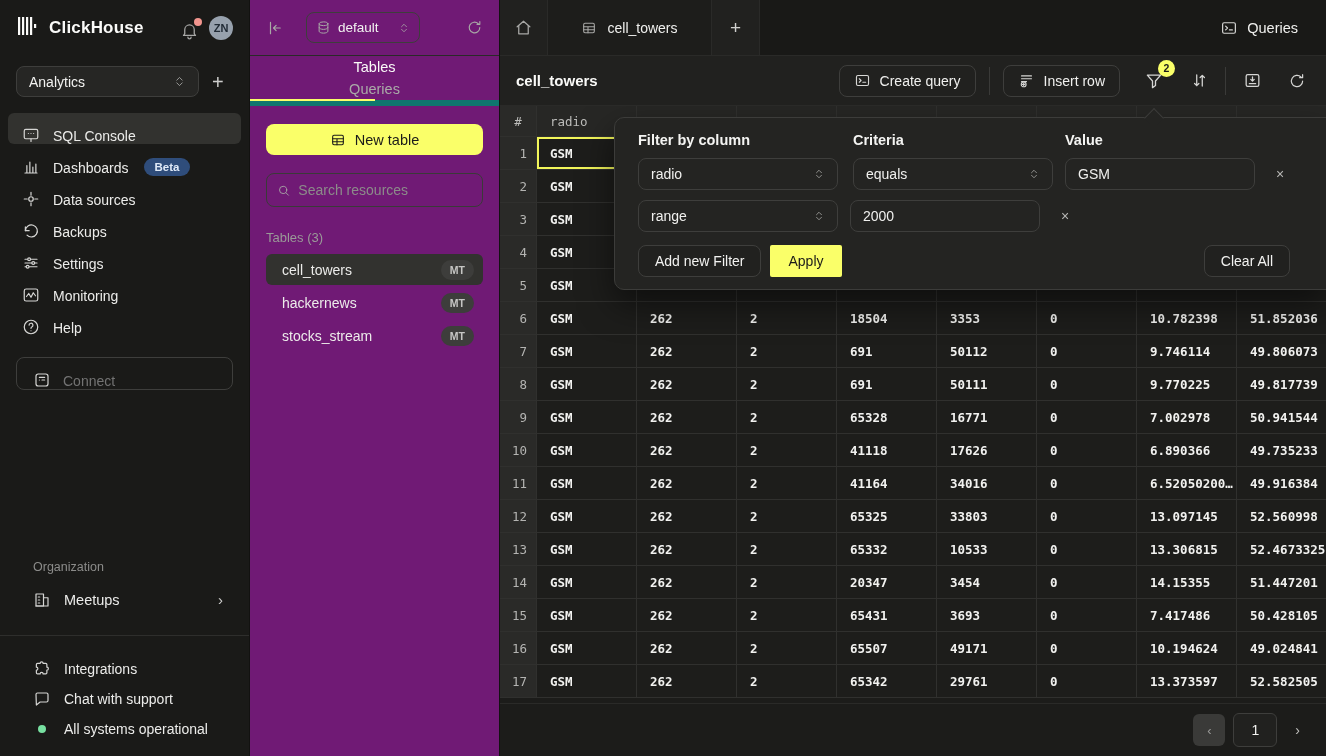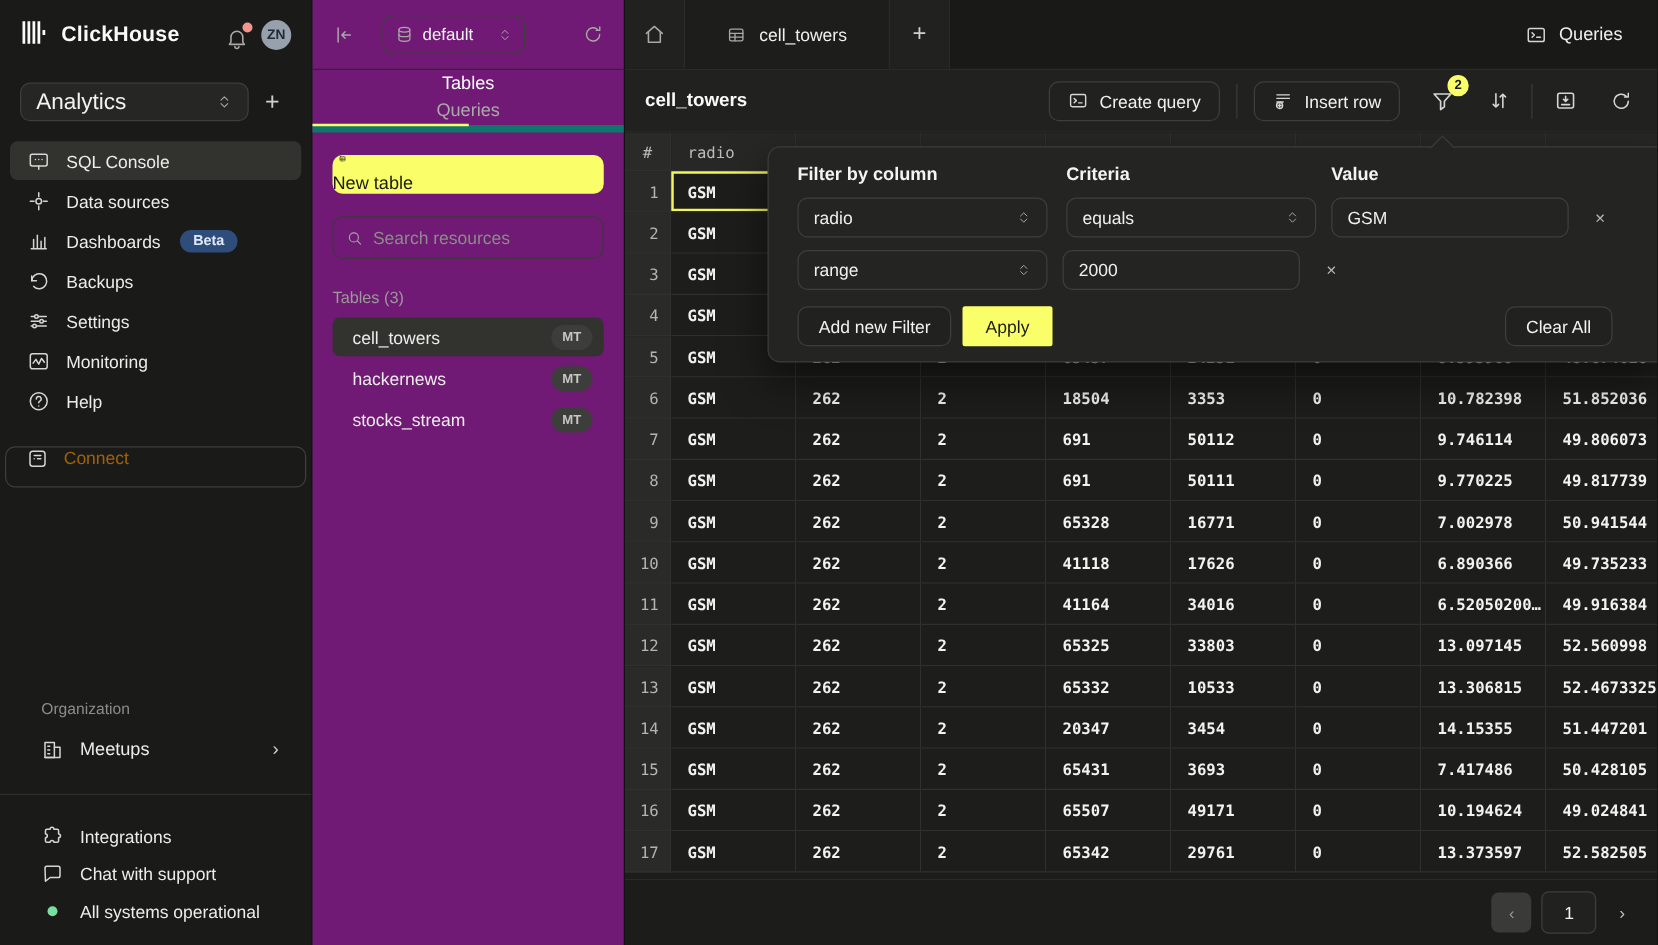--- a/index.html
+++ b/index.html
@@ -13,47 +13,47 @@
   
   .sidebar { width:250px; background:#1a1a18; border-right:1px solid #121210; display:flex; flex-direction:column; flex-shrink:0; }
   .side-top { height:56px; display:flex; align-items:center; padding:0 16px; }
   .brand { display:flex; align-items:center; gap:9px; }
   .brand-name { font-size:17px; font-weight:700; color:#fafaf8; letter-spacing:.2px; }
   .top-icons { margin-left:auto; display:flex; align-items:flex-end; gap:10px; }
   .bell-wrap { position:relative; cursor:pointer; }
   .red-dot { position:absolute; top:-3px; right:-3px; width:8px; height:8px; border-radius:50%; background:#F2958E; }
   .avatar { width:24px; height:24px; border-radius:50%; background:#97A1AD; color:#212B36; font-size:11px; font-weight:700; display:flex; align-items:center; justify-content:center; cursor:pointer; }
   .ws-row { display:flex; align-items:center; padding:10px 16px 0; gap:13px; }
-  .ws-select { flex:0 0 183px; height:31px; background:#262624; border:1px solid #3e3e3c; border-radius:8px; display:flex; align-items:center; justify-content:space-between; padding:0 12px; font-size:18px; cursor:pointer; }
+  .ws-select { flex:0 0 183px; height:31px; background:#262624; border:1px solid #3e3e3c; border-radius:8px; display:flex; align-items:center; justify-content:space-between; padding:0 12px; font-size:14px; cursor:pointer; }
   .plus-btn { color:#cfcfcd; font-size:20px; font-weight:300; cursor:pointer; line-height:1; }
   .nav { padding:16px 8px 0; }
-  .nav-item { height:31px; display:flex; align-items:center; gap:13px; padding:0 14px; border-radius:6px; font-size:14px; color:#ececea; cursor:pointer; margin-bottom:1px; }
+  .nav-item { height:31px; display:flex; align-items:flex-end; gap:13px; padding:0 14px; border-radius:6px; font-size:14px; color:#ececea; cursor:pointer; margin-bottom:1px; }
   .nav-item.active { background:#32322f; }
   .badge-beta { margin-left:2px; background:#2F4D7B; color:#dfe9f7; font-size:11.5px; font-weight:600; padding:3px 11px; border-radius:11px; }
-  .connect-btn { margin:20px 4px 0; height:33px; border:1px solid #3e3e3c; border-radius:8px; display:flex; align-items:flex-start; gap:12px; padding:0 16px; font-size:14px; color:#a16207; cursor:pointer; }
+  .connect-btn { margin:20px 16px 0; height:33px; border:1px solid #3e3e3c; border-radius:8px; display:flex; align-items:flex-end; gap:12px; padding:0 16px; font-size:14px; color:#737373; cursor:pointer; }
   .side-bottom { margin-top:auto; padding-bottom:12px; }
   .org-label { padding:0 16px 0 33px; font-size:12.5px; color:#8c8c8a; margin-bottom:10px; }
   .meetups { height:31px; display:flex; align-items:center; gap:13px; padding:0 26px 0 33px; font-size:14.5px; color:#ececea; cursor:pointer; }
   .meetups .chev-r { margin-left:auto; color:#cfcfcd; font-size:15px; }
   .side-divider { border:none; border-top:1px solid #2e2e2c; margin:20px 0 18px; }
   .foot-item { height:30px; display:flex; align-items:center; gap:13px; padding:0 33px; font-size:14px; color:#ececea; cursor:pointer; }
   .green-dot { width:8px; height:8px; border-radius:50%; background:#77E0A0; margin:0 5px; }
 
   
   .panel { width:250px; background:#701a75; border-right:1px solid #121210; display:flex; flex-direction:column; flex-shrink:0; }
   .p-top { height:56px; border-bottom:1px solid #2a2a28; display:flex; align-items:center; padding:0 16px; }
   .collapse { cursor:pointer; }
   .db-select { margin-left:22px; width:114px; height:31px; border:1px solid #3e3e3c; border-radius:8px; display:flex; align-items:center; gap:7px; padding:0 9px; font-size:13.5px; cursor:pointer; }
   .db-select .lbl { flex:1; }
   .p-refresh { margin-left:auto; cursor:pointer; }
   .p-tabs { height:50px; border-bottom:6px solid #0f766e; display:flex; position:relative;flex-direction:column; }
   .p-tab { flex:1; display:flex; align-items:center; justify-content:center; font-size:14.5px; color:#aaaaa8; cursor:pointer; }
   .p-tab.active { color:#fafaf8; }
   .tab-underline { position:absolute; left:0; bottom:-1px; width:50%; height:2px; background:#FAFF69; }
-  .new-table { margin:18px 16px 0; height:31px; background:#FAFF69; border-radius:8px; display:flex; align-items:flex-start; justify-content:center; gap:9px; color:#1b1b19; font-size:14.5px; font-weight:500; cursor:pointer;flex-direction:column; }
+  .new-table { margin:18px 16px 0; height:31px; background:#FAFF69; border-radius:8px; display:flex; align-items:center; justify-content:center; gap:9px; color:#1b1b19; font-size:14.5px; font-weight:500; cursor:pointer; }
   .search-box { margin:18px 16px 0; height:31px; border:1px solid #3a3a38; border-radius:8px; display:flex; align-items:center; gap:8px; padding:16px 10px; }
   .search-box input { background:transparent; border:none; outline:none; color:#e8e8e6; font-size:14px; width:100%; font-family:"Liberation Sans",sans-serif; }
   .search-box input::placeholder { color:#8c8c8a; }
   .section-label { margin:23px 16px 9px; font-size:13px; color:#9a9a98; }
   .tlist { padding:0 16px; }
   .titem { height:31px; display:flex; align-items:center; justify-content:space-between; padding:0 9px 0 16px; border-radius:6px; font-size:14px; color:#ececea; cursor:pointer; margin-bottom:2px; }
   .titem.selected { background:#32322f; }
   .mt-badge { background:#3d3d3b; color:#c6c6c4; font-size:10.5px; font-weight:600; padding:4px 9px; border-radius:11px; }
 
   
@@ -150,31 +150,31 @@
     <nav class="nav">
       <div class="nav-item active">
         <svg class="ic" width="18" height="18" viewBox="0 0 24 24">
             <rect x="3" y="4.5" width="18" height="12.5" rx="2"></rect>
             <path d="M8.5 10h.01M12 10h.01M15.5 10h.01M12 17v3.5"></path>
           </svg>
         <span>SQL Console</span>
       </div>
       <div class="nav-item">
         <svg class="ic" width="18" height="18" viewBox="0 0 24 24">
+            <path d="M4 20h16M6.5 20V10M10.5 20V5.5M14.5 20v-8M18.5 20V8"></path>
+          </svg>
+        <span>Dashboards</span>
+        <span class="badge-beta">Beta</span>
+      </div>
+      <div class="nav-item">
+        <svg class="ic" width="18" height="18" viewBox="0 0 24 24">
             <circle cx="12" cy="12" r="3"></circle>
             <path d="M12 3v4M12 17v4M3 12h4M17 12h4"></path>
           </svg>
         <span>Data sources</span>
-      </div>
-      <div class="nav-item">
-        <svg class="ic" width="18" height="18" viewBox="0 0 24 24">
-            <path d="M4 20h16M6.5 20V10M10.5 20V5.5M14.5 20v-8M18.5 20V8"></path>
-          </svg>
-        <span>Dashboards</span>
-        <span class="badge-beta">Beta</span>
       </div>
       <div class="nav-item">
         <svg class="ic" width="18" height="18" viewBox="0 0 24 24">
             <path d="M4.5 11.5a8 8 0 1 1 2.2 6"></path>
             <path d="M4.5 6.5v5h5"></path>
           </svg>
         <span>Backups</span>
       </div>
       <div class="nav-item">
         <svg class="ic" width="18" height="18" viewBox="0 0 24 24">

